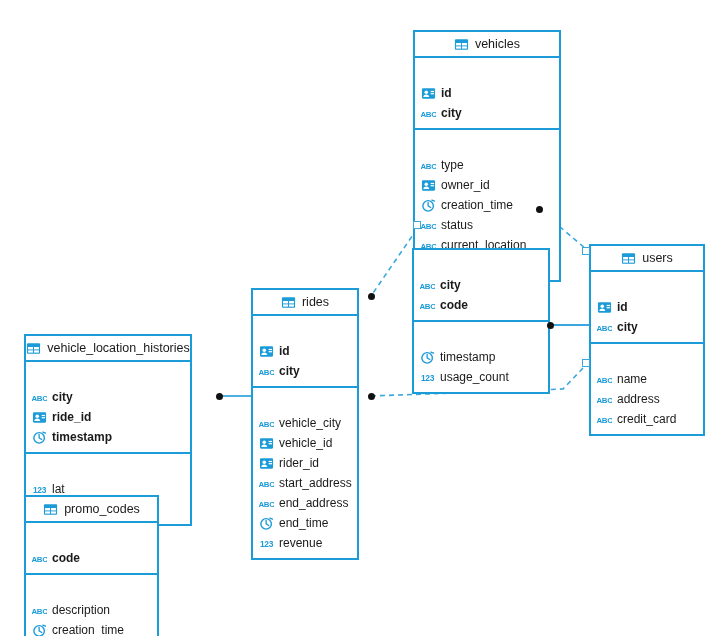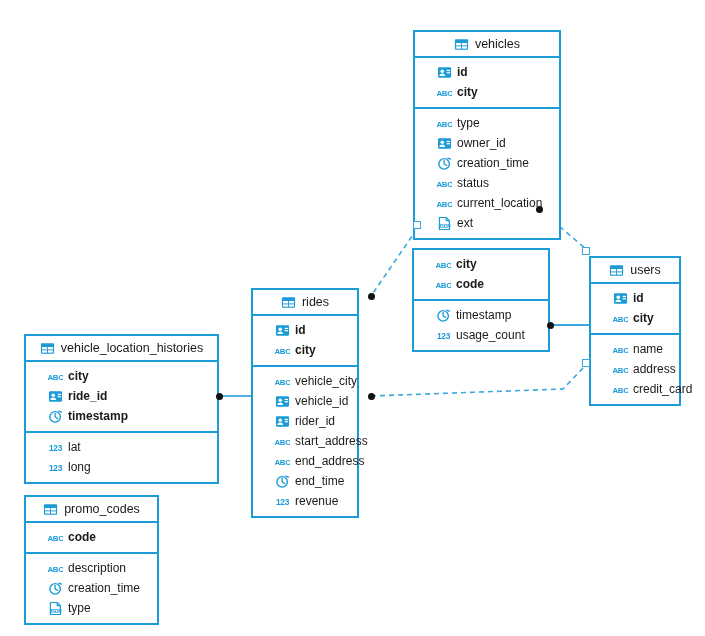--- a/index.html
+++ b/index.html
@@ -50,21 +50,22 @@
     padding: 0 6px;
   }
   .t-title {
     font-size: 12.5px;
     color: #1a1a1a;
     white-space: nowrap;
     line-height: 1;
   }
   .t-section {
     box-sizing: border-box;
-    padding: 4px 0 5px 16px;
+    padding: 4px 0 5px 0;
+    margin-top: 21px;
   }
   .t-section.pk {
     border-bottom: 2px solid #1b9bd8;
   }
   .field-row {
     display: flex;
     align-items: center;
     gap: 5px;
     padding: 1px 7px 1px 6px;
     height: 18px;
@@ -205,21 +206,21 @@
               <svg viewBox="0 0 16 16" class="ic">
                 <path d="M2.6 1.6 h7.2 l3.4 3.4 v9.4 h-10.6 z" fill="#ffffff" stroke="#1b9bd8" stroke-width="1.3" stroke-linejoin="round"></path>
                 <path d="M9.8 1.6 v3.4 h3.4" fill="none" stroke="#1b9bd8" stroke-width="1.3" stroke-linejoin="round"></path>
                 <text x="8" y="13.2" text-anchor="middle" fill="#1b9bd8" font-size="5" font-weight="bold" font-family="&quot;Liberation Sans&quot;, sans-serif" letter-spacing="-0.2">JSON</text>
               </svg>
             </span>
             <span class="field-name">ext</span>
           </div>
         </div>
       </div>
-      <div class="table-node" style="left: 589px; top: 256px; width: 92px;">
+      <div class="table-node" style="left: 589px; top: 244px; width: 116px;">
         <div class="t-header">
           <span style="display: flex;">
             <svg viewBox="0 0 16 16" class="ic">
               <rect x="1" y="2.5" width="14" height="11" rx="1" fill="#1b9bd8"></rect>
               <rect x="2.2" y="6.4" width="5.3" height="2.6" fill="#ffffff"></rect>
               <rect x="8.5" y="6.4" width="5.3" height="2.6" fill="#ffffff"></rect>
               <rect x="2.2" y="10" width="5.3" height="2.4" fill="#ffffff"></rect>
               <rect x="8.5" y="10" width="5.3" height="2.4" fill="#ffffff"></rect>
             </svg>
           </span>
@@ -411,21 +412,21 @@
           <div class="field-row">
             <span style="display: flex;">
               <svg viewBox="0 0 16 16" class="ic">
                 <text x="8" y="11.4" text-anchor="middle" fill="#1b9bd8" font-size="9" font-weight="bold" font-family="&quot;Liberation Sans&quot;, sans-serif" letter-spacing="-0.3">123</text>
               </svg>
             </span>
             <span class="field-name">revenue</span>
           </div>
         </div>
       </div>
-      <div class="table-node" style="left: 24px; top: 334px; width: 195px;">
+      <div class="table-node" style="left: 24px; top: 334px; width: 168px;">
         <div class="t-header">
           <span style="display: flex;">
             <svg viewBox="0 0 16 16" class="ic">
               <rect x="1" y="2.5" width="14" height="11" rx="1" fill="#1b9bd8"></rect>
               <rect x="2.2" y="6.4" width="5.3" height="2.6" fill="#ffffff"></rect>
               <rect x="8.5" y="6.4" width="5.3" height="2.6" fill="#ffffff"></rect>
               <rect x="2.2" y="10" width="5.3" height="2.4" fill="#ffffff"></rect>
               <rect x="8.5" y="10" width="5.3" height="2.4" fill="#ffffff"></rect>
             </svg>
           </span>

